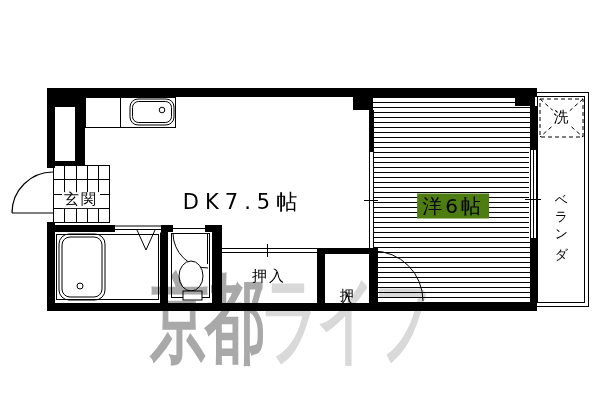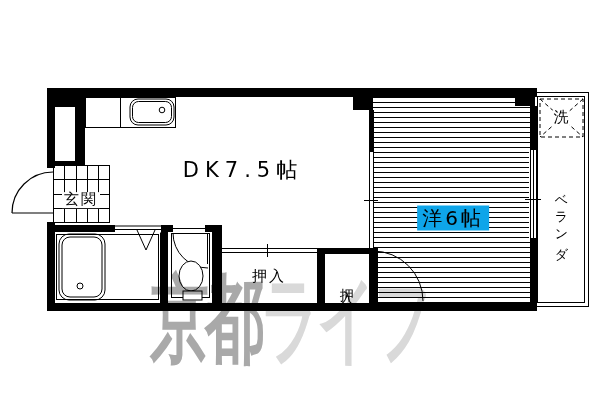--- a/index.html
+++ b/index.html
@@ -5,22 +5,22 @@
   html,body{margin:0;padding:0;background:#fff;}
   .canvas{
     position:relative;width:600px;height:400px;background:#ffffff;
     font-family:"DejaVu Sans",sans-serif;overflow:hidden;
   }
   .plan-svg{position:absolute;left:0;top:0;}
   .lbl{
     position:absolute;color:#000;white-space:nowrap;
     transform:translate(-50%,-50%);line-height:1.05;text-align:center;
   }
-  .lbl-dk{font-size:21px;letter-spacing:6px;}
-  .lbl-yo{font-size:20px;letter-spacing:3px;background:#0ea5e9;padding:2px 5px;margin-top:12px;}
+  .lbl-dk{font-size:21px;letter-spacing:6px;margin-top:32px;}
+  .lbl-yo{font-size:20px;letter-spacing:3px;background:#4d7c0f;padding:2px 5px;}
   .lbl-genkan{font-size:15px;letter-spacing:2px;background:#fff;padding:0 2px;text-align:right;}
   .lbl-oshiire1{font-size:15px;letter-spacing:2px;}
   .lbl-vert{writing-mode:vertical-rl;text-orientation:upright;}
   .lbl-oshiire2{font-size:14px;letter-spacing:2px;}
   .lbl-veranda{font-size:13px;letter-spacing:3px;}
   .lbl-washer{font-size:15px;background:#fff;padding:0 1px;}
   .watermark{
     position:absolute;left:150px;top:272px;font-size:95px;font-weight:bold;
     transform:scaleX(0.62);transform-origin:left top;
     mix-blend-mode:multiply;white-space:nowrap;letter-spacing:-6px;

